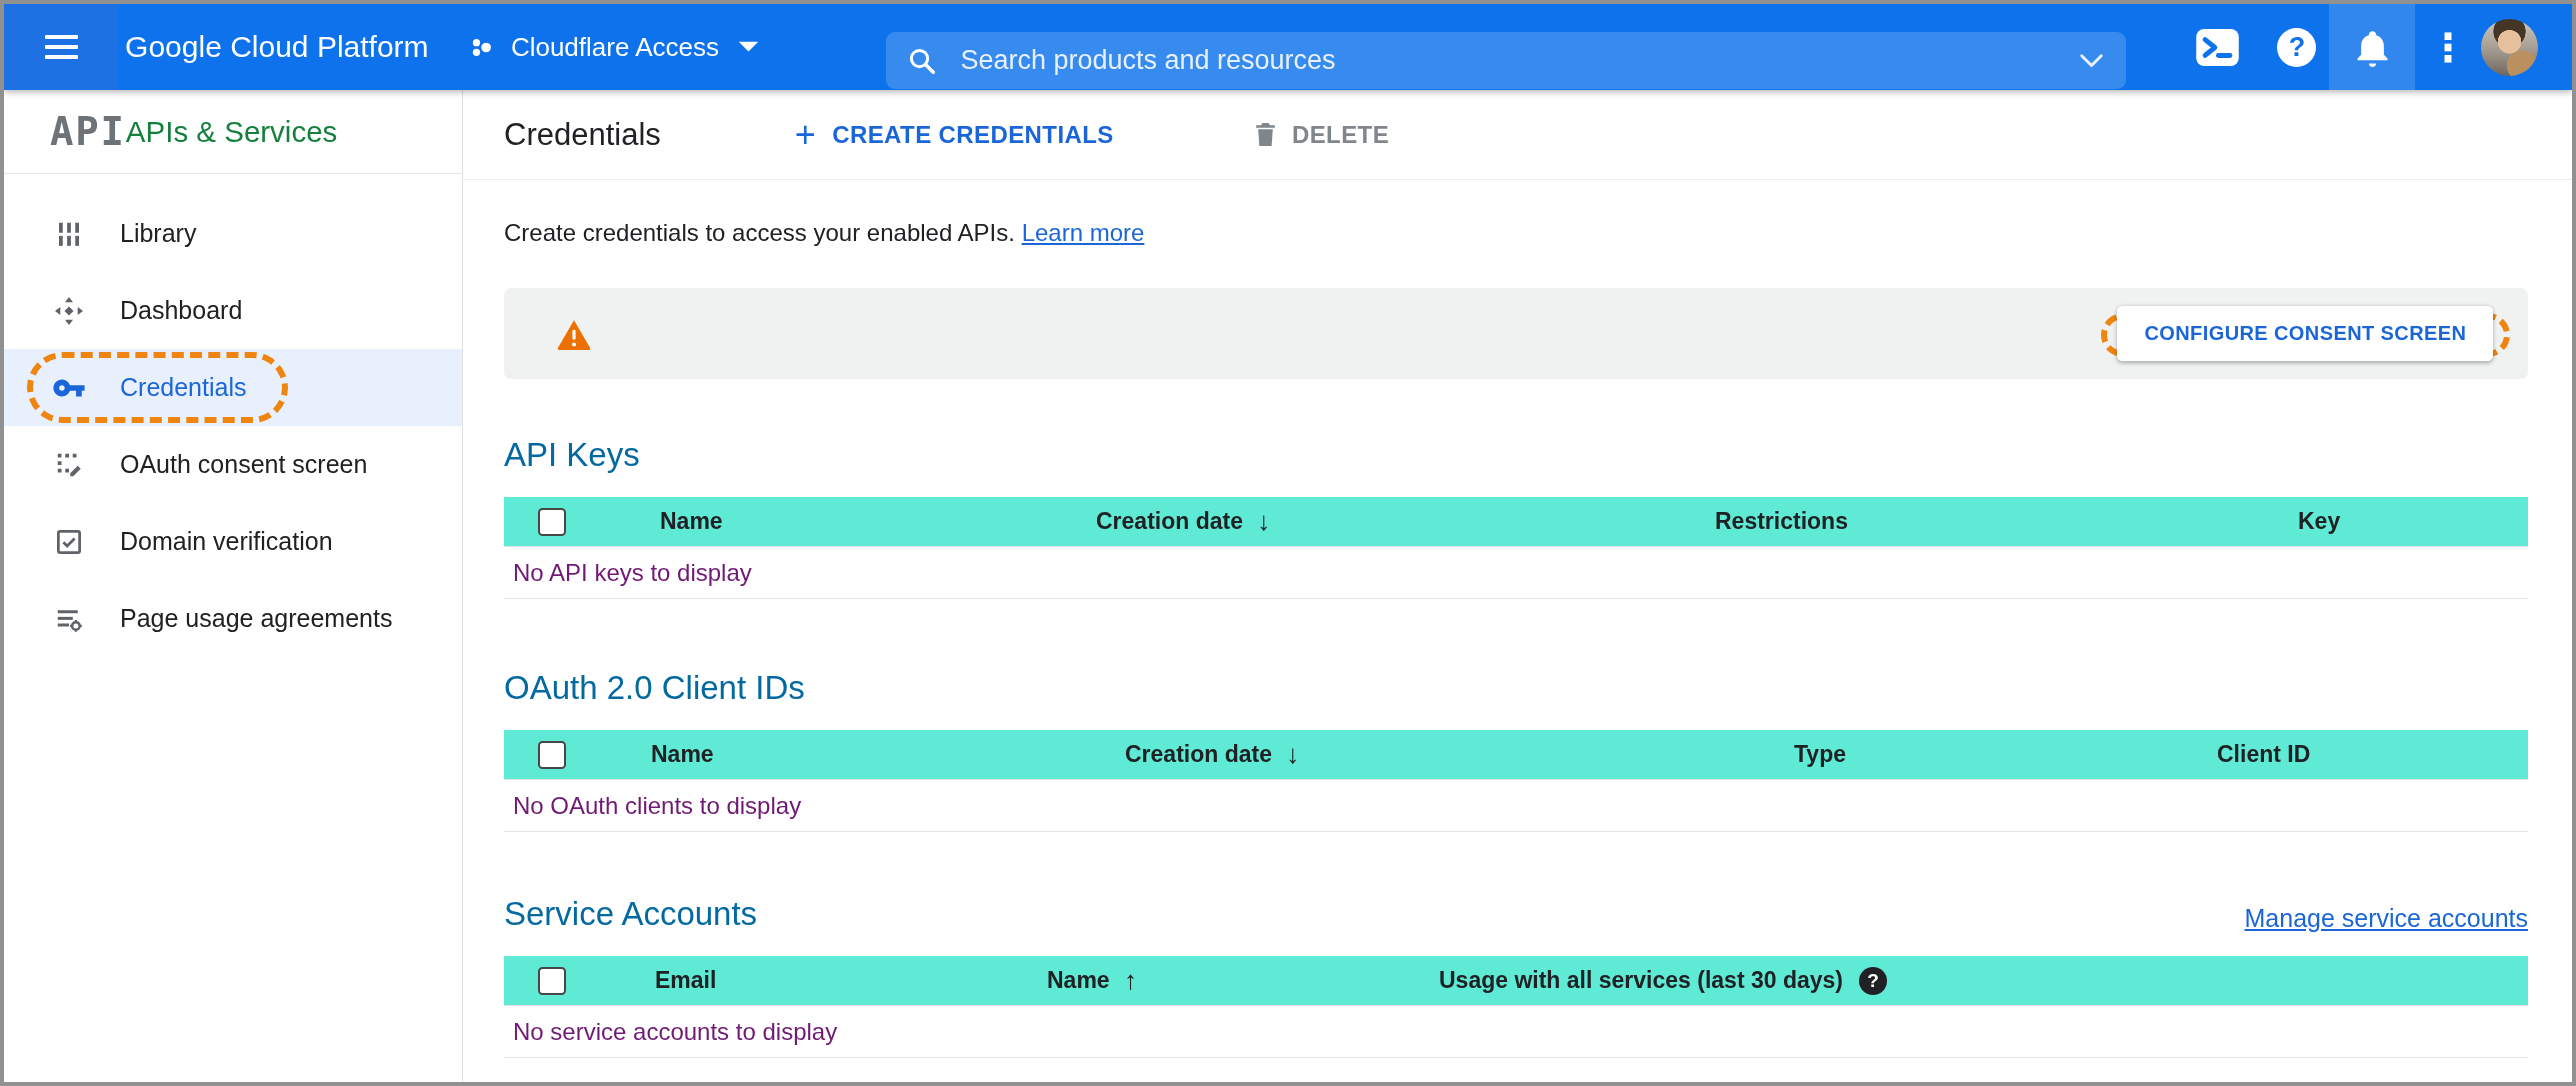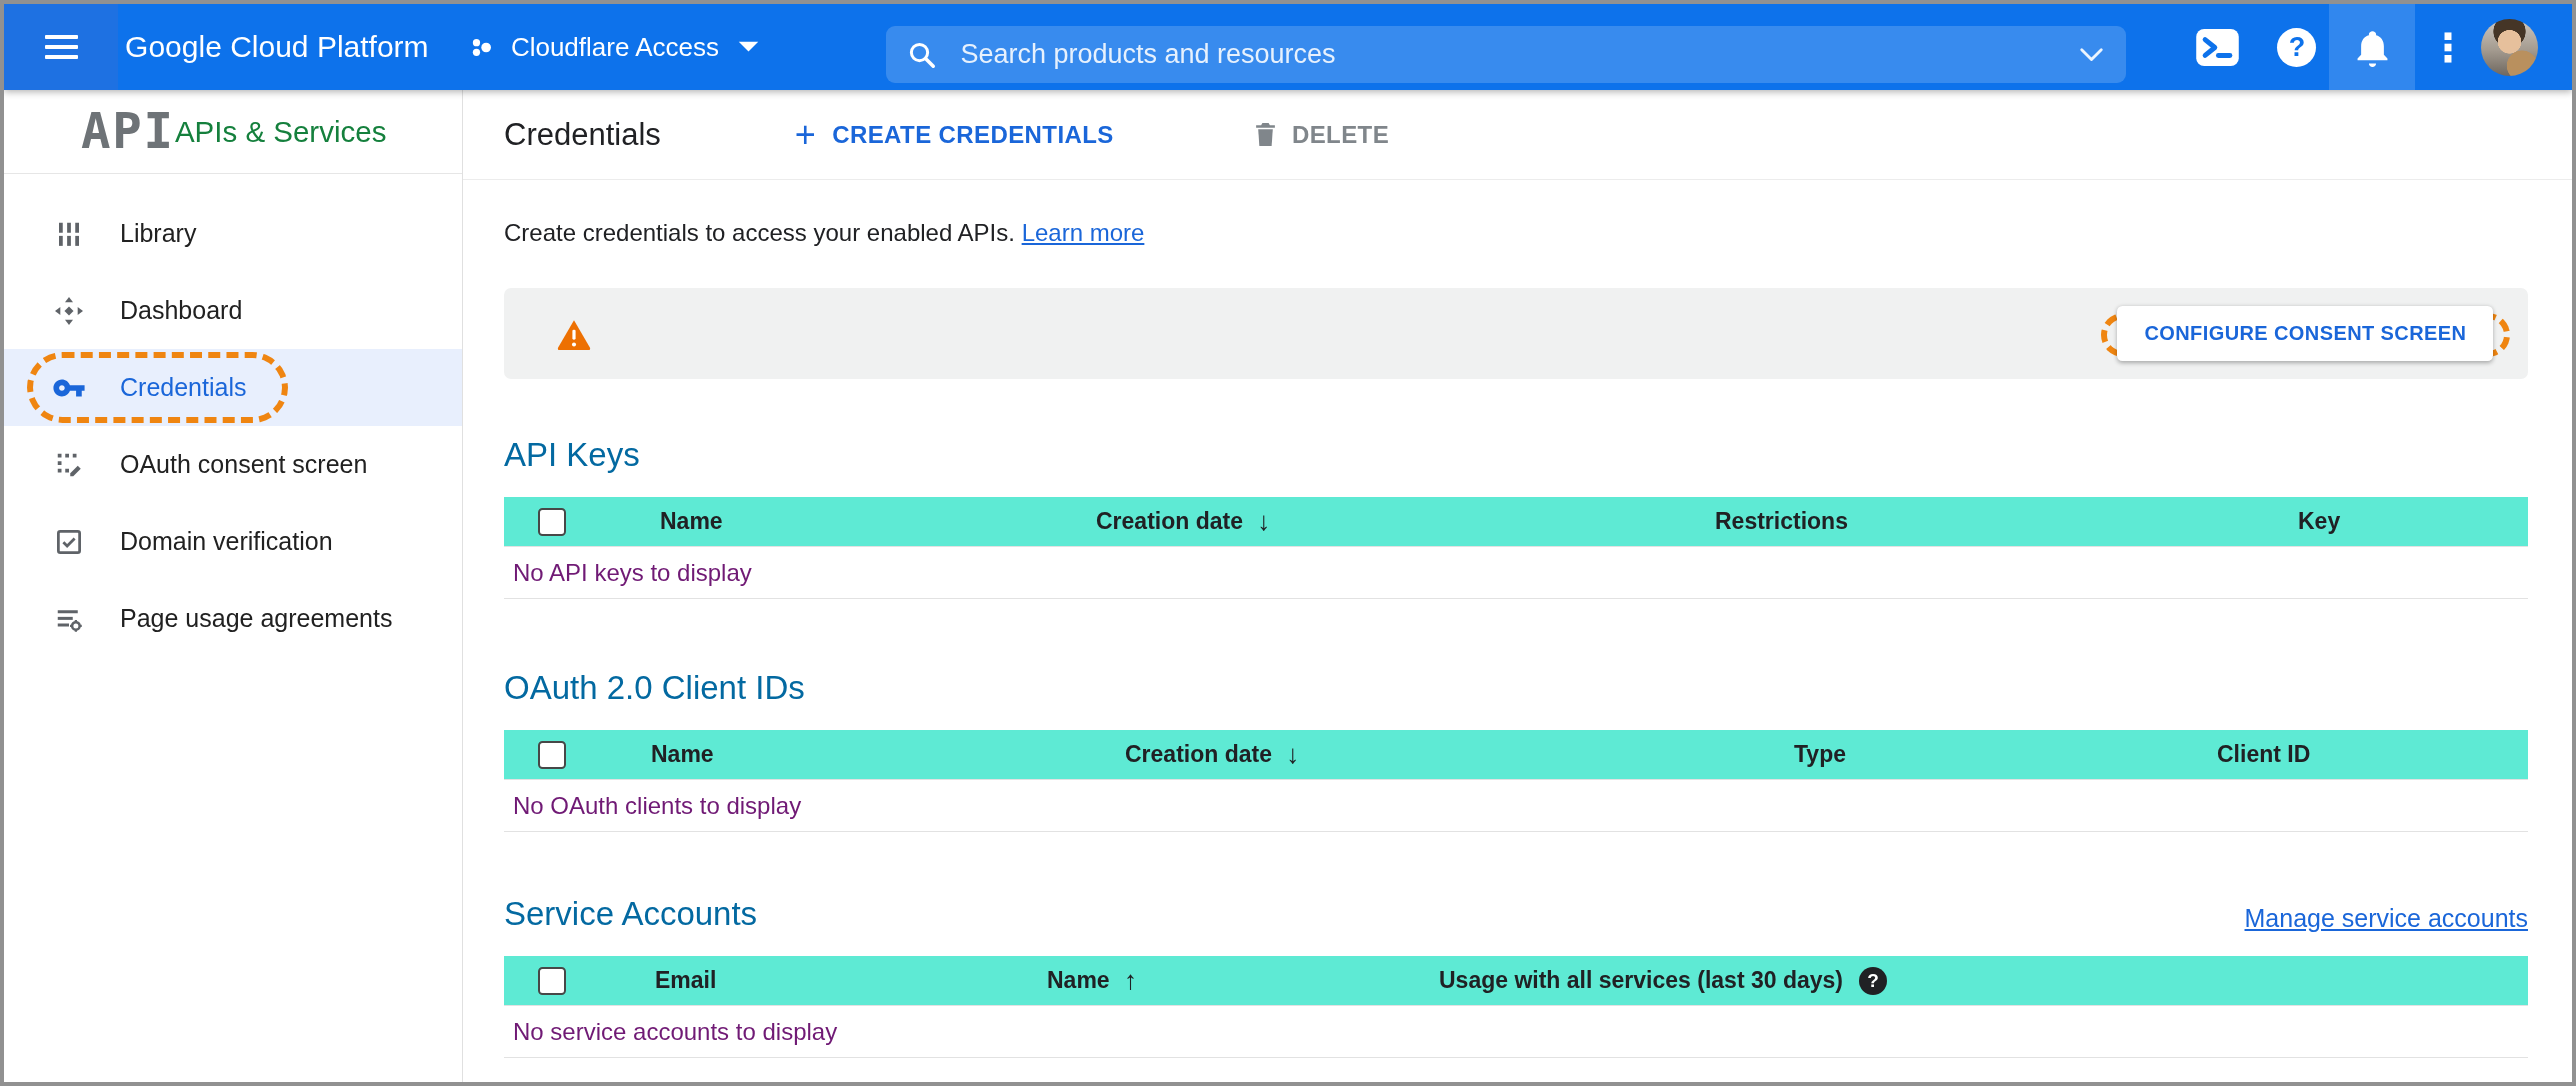--- a/index.html
+++ b/index.html
@@ -37,21 +37,21 @@
   .hamburger div { height:4.5px; background:#fff; margin:5.4px 0; border-radius:0.9px; }
   .brand {
     color:#fff; font-size:30px; margin-left:7.1px; white-space:nowrap;
   }
   .project {
     display:flex; align-items:center; margin-left:39px; cursor:default;
   }
   .project-label { color:#fff; font-size:26px; margin-left:14.3px; }
   .project-caret { margin-left:18px; display:flex; }
   .searchbar {
-    position:absolute; left:882px; top:22px;
+    position:absolute; left:882px; top:28px;
     width:1240px; height:57px;
     background:rgba(255,255,255,0.18);
     border-radius:9px;
     display:flex; align-items:center;
     padding:0 21.4px;
   }
   .searchbar input {
     flex:1; background:transparent; border:none; outline:none;
     color:#fff; font-size:27px; margin-left:23px;
     font-family:"Liberation Sans","DejaVu Sans",sans-serif;
@@ -89,21 +89,21 @@
     width:459px; flex:0 0 auto;
     border-right:1.8px solid #e0e0e0;
     background:#fff;
   }
   .sidebar-header {
     height:84px; border-bottom:1.8px solid #e6e6e6;
     display:flex; align-items:center; padding-left:46px;
   }
   .api-logo {
     font-family:"DejaVu Sans Mono", monospace;
-    font-weight:bold; font-size:49px; color:#6e7377; letter-spacing:1.8px;margin-left:31px;
+    font-weight:bold; font-size:39px; color:#6e7377; letter-spacing:1.8px;
   }
   .sidebar-title { font-size:29.5px; color:#15803d; }
   .nav { padding-top:21.4px; }
   .nav-item {
     position:relative;
     height:77px; display:flex; align-items:center;
     cursor:pointer;
   }
   .nav-icon { width:34px; height:34px; margin-left:48px; display:flex; align-items:center; justify-content:center; flex:0 0 auto; }
   .nav-label { font-size:25px; color:#212121; margin-left:34px; white-space:nowrap; }

